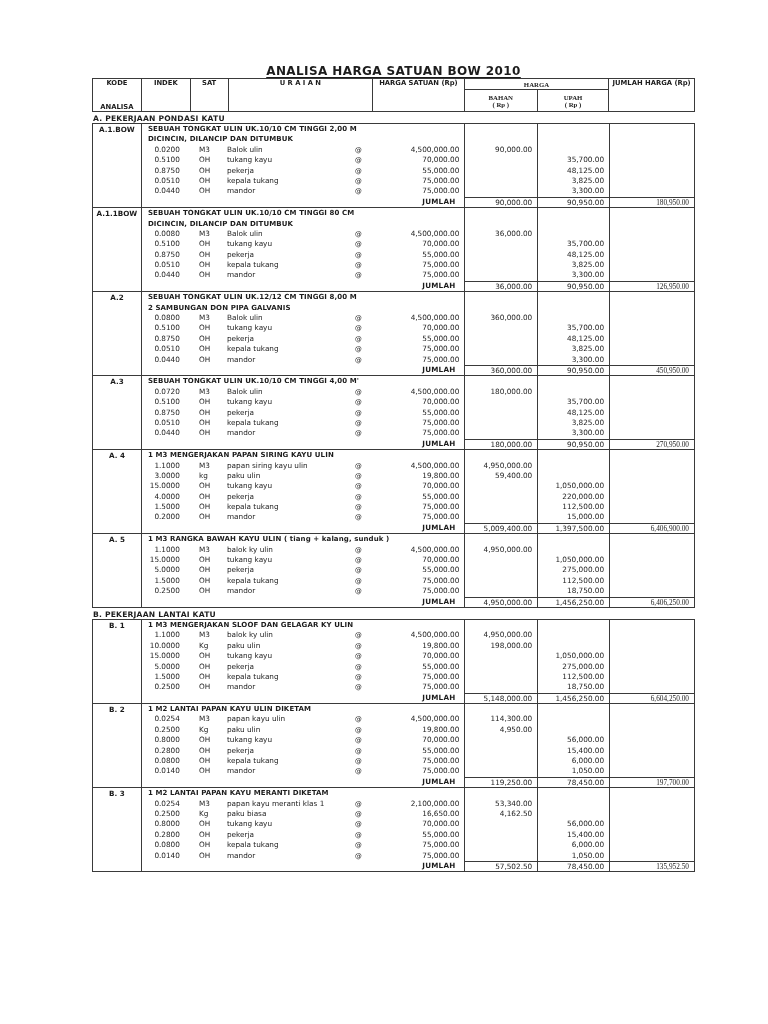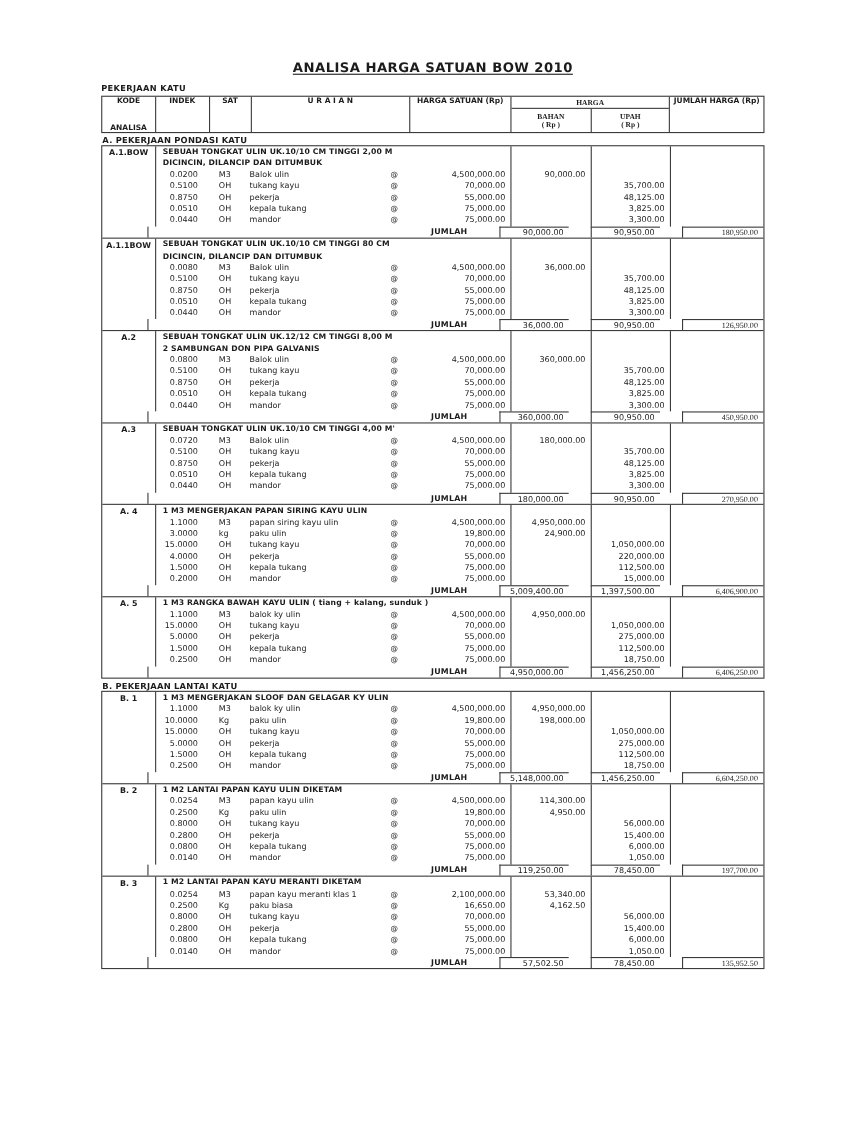--- a/index.html
+++ b/index.html
@@ -5,21 +5,21 @@
   * { box-sizing: border-box; margin: 0; padding: 0; }
   html,body { background:#ffffff; }
   body {
     width: 768px; height: 1024px; overflow: hidden;
     font-family: "DejaVu Sans", sans-serif;
     color: #1c1c1c;
     -webkit-font-smoothing: antialiased;
   }
   .page { position: relative; width: 768px; height: 1024px; background:#ffffff;
     --line:#3a3a3a; --row:10.4px; --fs:7.3px; }
-  .doc { position: absolute; left: 92px; top: 2px; width: 603px; }
+  .doc { position: absolute; left: 92px; top: 12px; width: 603px; }
 
   .title {
     margin-top: 52px; text-align: center;
     font-size: 12px; font-weight: bold; letter-spacing: .4px;
     text-decoration: underline; text-underline-offset: 2px;
   }
   .subtitle { margin-top: 8px; margin-bottom: 2px; font-size: 7.5px; font-weight: bold; letter-spacing:.3px; }
 
   
   .thead { display: flex; border: 1px solid var(--line); height: 34px;
@@ -53,38 +53,37 @@
   .item-row { display: flex; height: var(--row); line-height: var(--row); font-size: var(--fs); white-space: nowrap; }
   .i-indek { width: 38px; text-align: right; }
   .i-sat { width: 28px; margin-left: 19px; }
   .i-ur { flex: 1; overflow: hidden; }
   .i-at { width: 14px; text-align: center; font-size: 6.8px; }
   .i-hs { width: 100px; text-align: right; padding-right: 6px; }
 
   .vline { height: var(--row); line-height: var(--row); font-size: var(--fs);
     text-align: right; padding-right: 5px; white-space: nowrap; }
 
-  .block-jumlah { display: flex; height: var(--row); line-height: var(--row); font-size: var(--fs); gap: 20px; }
+  .block-jumlah { display: flex; height: var(--row); line-height: var(--row); font-size: var(--fs); }
   .jr-kode { width: 49px; border-right: 1px solid var(--line); }
   .jr-body { width: 324px; text-align: right; padding-right: 10px; }
   .jl { font-weight: bold; font-size: 7.2px; letter-spacing:.2px; }
   .jr-val { border-left: 1px solid var(--line); border-top: 1px solid var(--line);
     text-align: right; padding-right: 5px; }
   .jr-bahan { width: 73px; margin-left:-1px; }
   .jr-upah { width: 72px; }
   .jr-total { width: 85px; font-family: Liberation Serif, serif; }
 </style>
 </head>
 <body>
 
 <div class="page">
   <div class="doc">
 
     <div class="title">ANALISA HARGA SATUAN BOW 2010</div>
-    <div class="subtitle">PEKERJAAN KATU</div>
 
     <div class="thead">
       <div class="hc h-kode">
         <span>KODE</span>
         <span>ANALISA</span>
       </div>
       <div class="hc h-indek">INDEK</div>
       <div class="hc h-sat">SAT</div>
       <div class="hc h-ur">U R A I A N</div>
       <div class="hc h-hs">HARGA SATUAN (Rp)</div>
@@ -459,21 +458,21 @@
                   <span class="i-indek">0.2000</span>
                   <span class="i-sat">OH</span>
                   <span class="i-ur">mandor</span>
                   <span class="i-at">@</span>
                   <span class="i-hs">75,000.00</span>
                 </div>
               </div>
               <div class="c-bahan">
                 <div class="vline"></div>
                 <div class="vline">4,950,000.00</div>
-                <div class="vline">24,900.00</div>
+                <div class="vline">59,400.00</div>
                 <div class="vline"></div>
                 <div class="vline"></div>
                 <div class="vline"></div>
                 <div class="vline"></div>
               </div>
               <div class="c-upah">
                 <div class="vline"></div>
                 <div class="vline"></div>
                 <div class="vline"></div>
                 <div class="vline">1,050,000.00</div>

